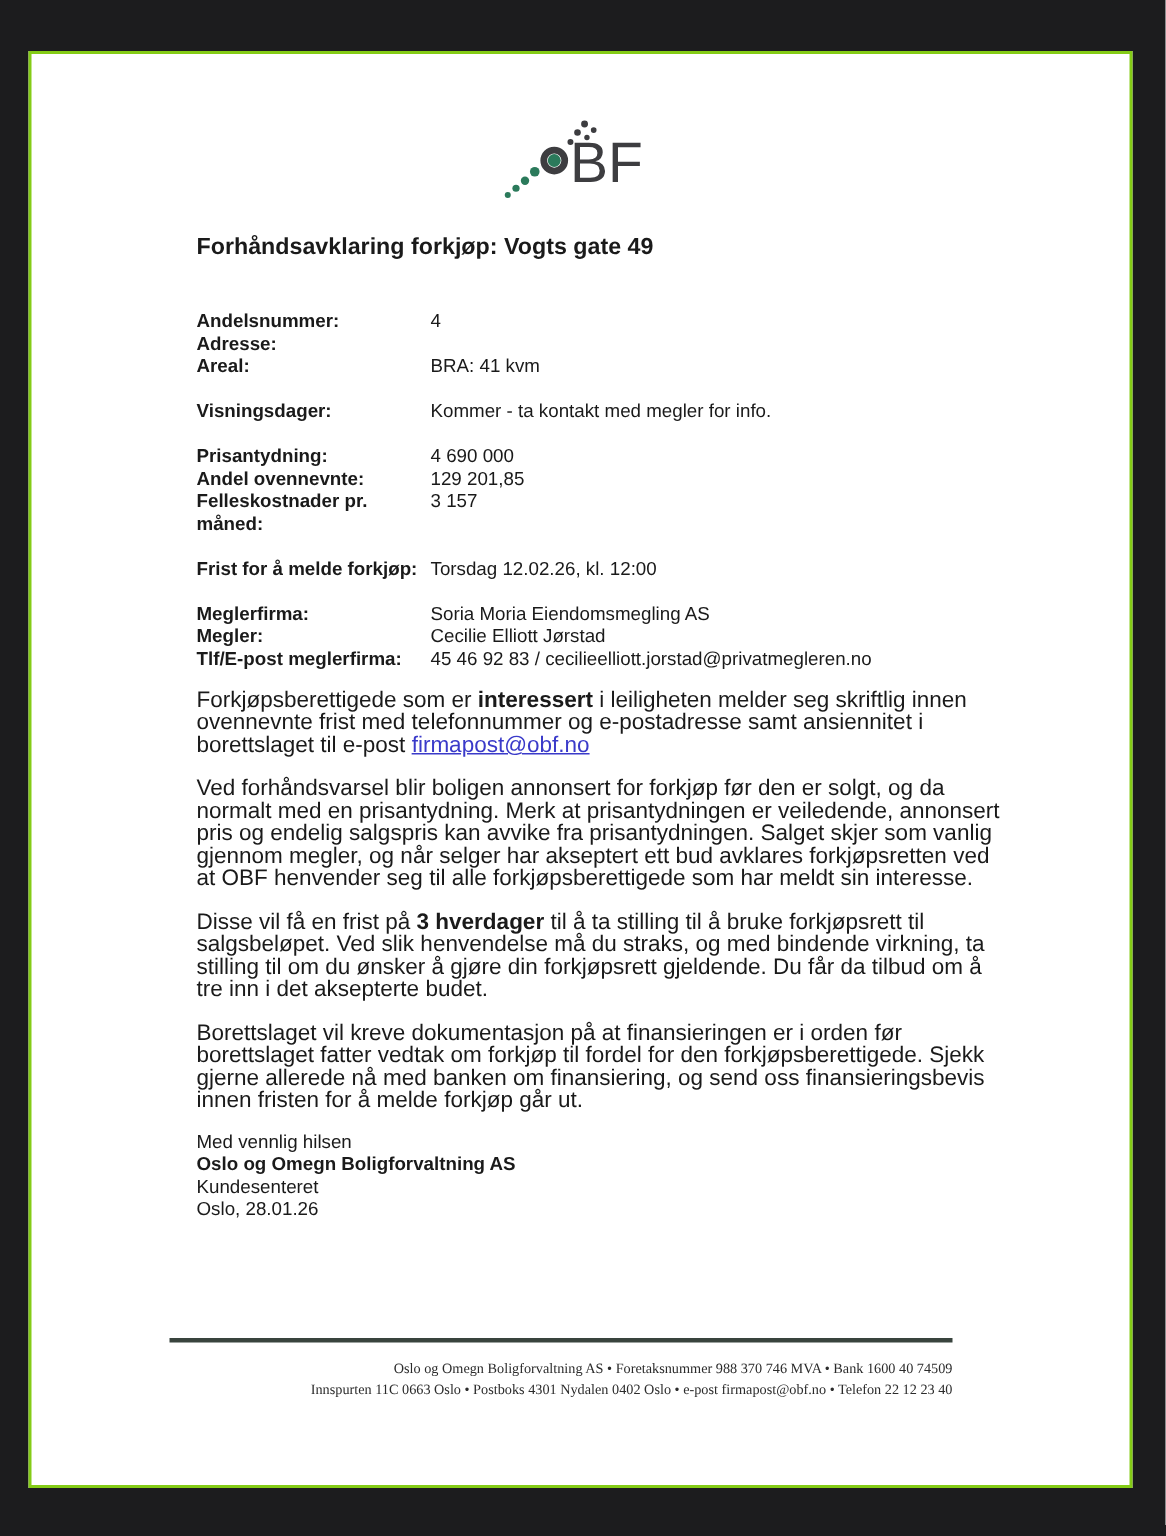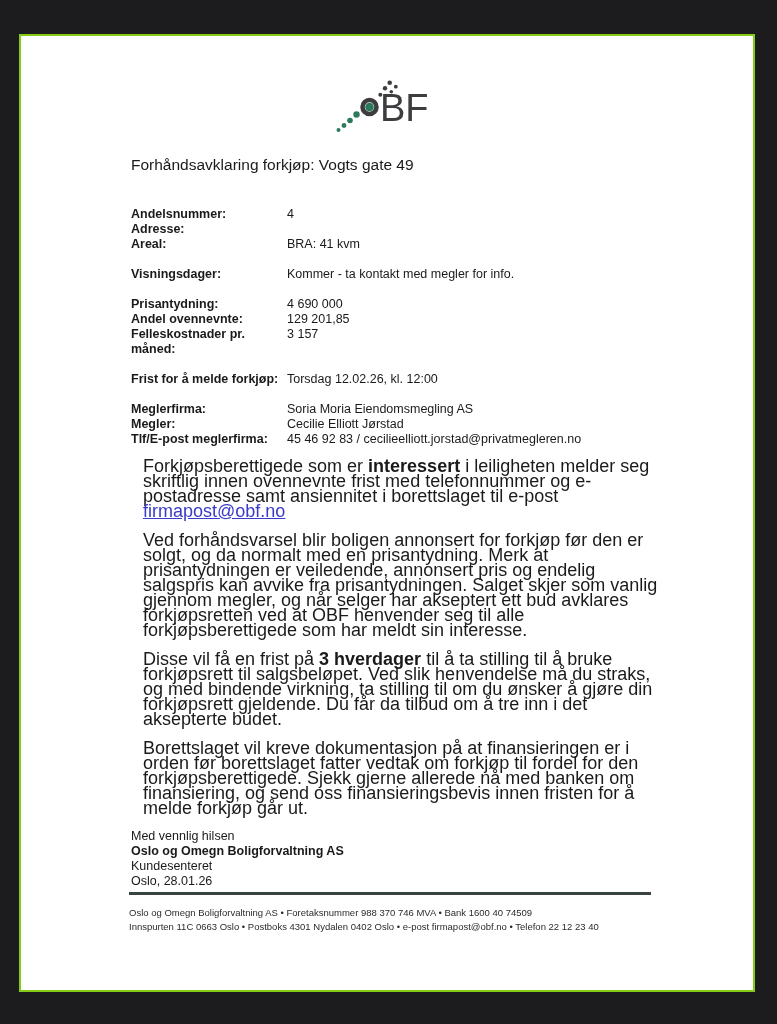--- a/index.html
+++ b/index.html
@@ -24,47 +24,48 @@
     height:62px;
   }
   .content{
     padding:0 86px 0 110px;
     color:#1a1a1a;
   }
   h1.doc-title{
     margin:14px 0 0 0;
     font-size:15.5px;
     line-height:22px;
-    font-weight:normal;
+    font-weight:bold;
     color:#1a1a1a;
   }
   .fields{margin-top:31px;font-size:12.5px;line-height:15px;}
   .frow{display:flex;align-items:flex-start;}
   .frow.gap{margin-top:15px;}
   .flabel{width:156px;flex:0 0 156px;font-weight:bold;}
   .fvalue{flex:1;}
   p.para{
-    margin:12px 0 0 12px;
-    font-size:18px;
+    margin:12px 0 0 0;
+    font-size:15px;
     line-height:15px;
   }
   p.para.pgap{margin-top:14px;}
   .b{font-weight:bold;}
   a.doc-link{
     color:#3a3ac9;
     text-decoration:underline;
     cursor:pointer;
   }
   .signature{margin-top:13px;font-size:12.5px;line-height:15px;}
   .sig-company{font-weight:bold;}
   .footer{
     position:absolute;
-    left:108px;top:856px;
+    left:92px;top:856px;
     width:522px;
-    text-align:left;
+    text-align:right;
+    font-family:Liberation Serif, serif;
   }
   .footer-rule{
     height:2.5px;
     background:#39443e;
     margin-bottom:11px;
   }
   .footer-line{
     font-size:9.5px;
     line-height:14px;
     color:#2b2b2b;

